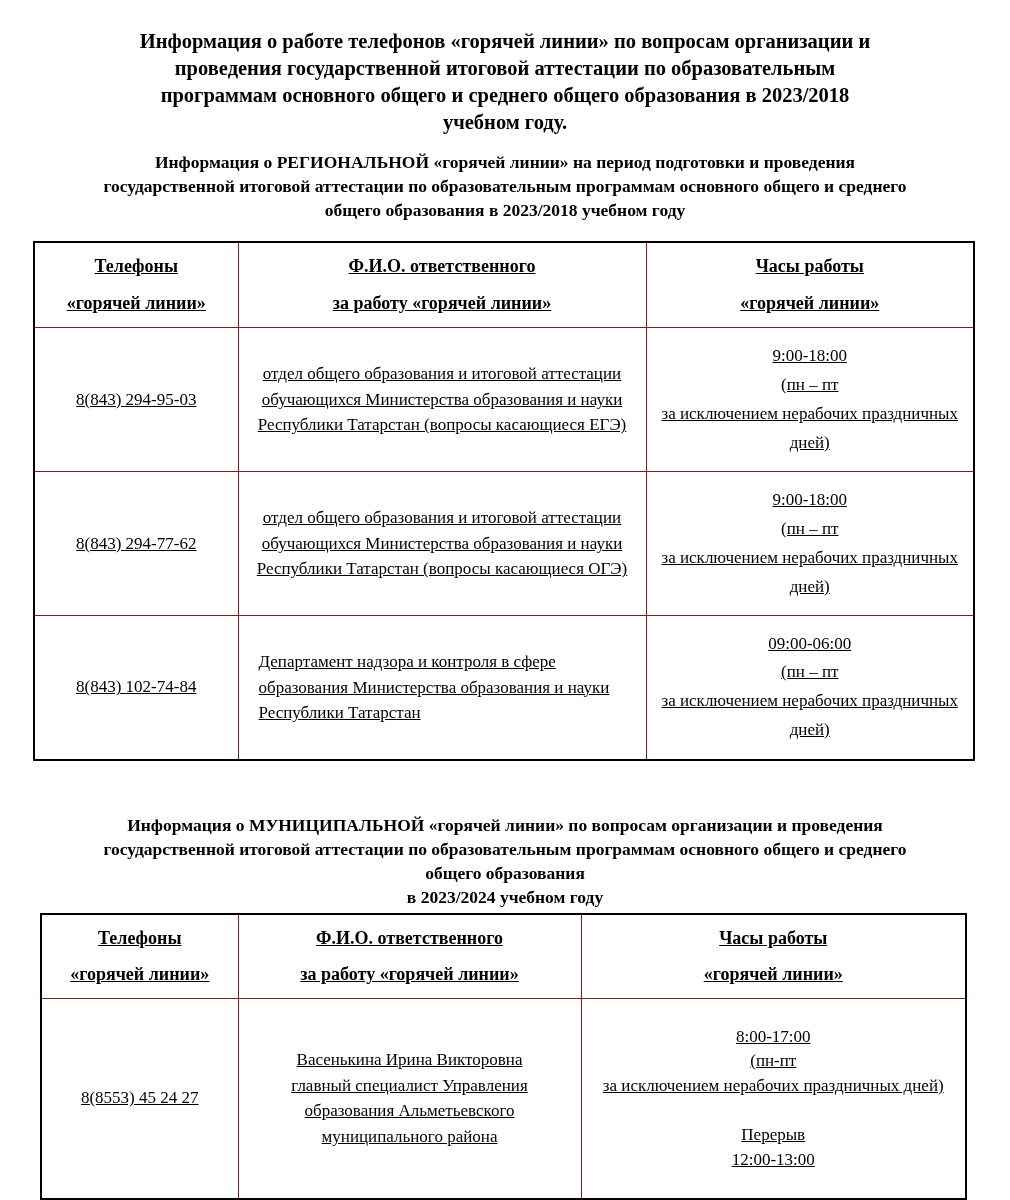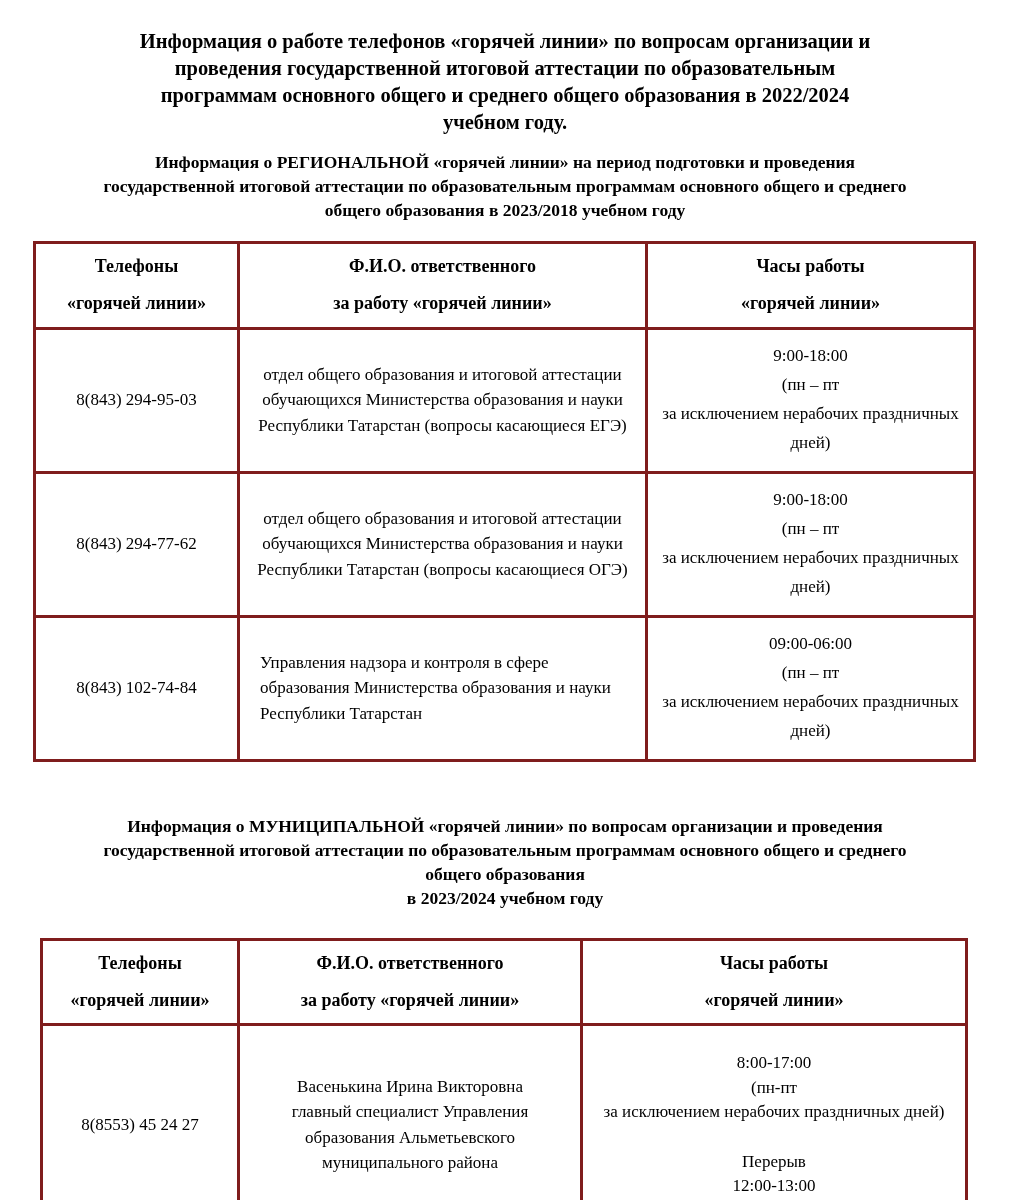--- a/index.html
+++ b/index.html
@@ -31,38 +31,39 @@
     font-weight: bold;
     text-align: center;
     line-height: 1.38;
     max-width: 810px;
     margin: 0 auto 18px auto;
     white-space: pre-line;
   }
   .municipal-heading {
     max-width: 830px;
     margin-top: 52px;
-    margin-bottom: 28px;
+    margin-bottom: 4px;
   }
   table.info-table {
     border-collapse: collapse;
     table-layout: fixed;
     margin: 0 auto;
     border: 2px solid #000;
   }
   table.regional-table { width: 940px; margin-left: 0; }
   table.municipal-table { width: 925px; margin-left: 7px; }
   .info-table th, .info-table td {
-    border: 3px solid #7f1d1d;
+    border: 1px solid #7f1d1d;
     text-align: center;
     vertical-align: middle;
     padding: 6px 14px;
     box-sizing: border-box;
     white-space: pre-line;
     font-size: 17px;
+    text-decoration: underline;
   }
   .info-table th {
     font-weight: bold;
     font-size: 18px;
     line-height: 2.05;
     padding: 4px 10px;
   }
   .regional-table thead tr { height: 86px; }
   .regional-table tbody tr { height: 144px; }
   .municipal-table thead tr { height: 84px; }
@@ -80,21 +81,21 @@
   .resp-cell.text-left { text-align: left; padding-left: 20px; padding-right: 18px; }
   .hours-cell { line-height: 1.7; }
   .municipal-table .hours-cell { line-height: 1.45; }
   .municipal-table .resp-cell  { line-height: 1.5; }
 </style>
 </head>
 <body>
 
 <div class="page">
 
-  <h1 class="main-title">Информация о работе телефонов «горячей линии» по вопросам организации и проведения государственной итоговой аттестации по образовательным программам основного общего и среднего общего образования в 2022/2024 учебном году.</h1>
+  <h1 class="main-title">Информация о работе телефонов «горячей линии» по вопросам организации и проведения государственной итоговой аттестации по образовательным программам основного общего и среднего общего образования в 2023/2018 учебном году.</h1>
 
   <h2 class="section-heading">Информация о РЕГИОНАЛЬНОЙ «горячей линии» на период подготовки и проведения государственной итоговой аттестации по образовательным программам основного общего и среднего общего образования в 2023/2018 учебном году</h2>
 
   <table class="info-table regional-table">
     <colgroup>
       <col class="col-phone">
       <col class="col-resp">
       <col class="col-hours">
     </colgroup>
     <thead>
@@ -117,21 +118,21 @@
       </tr>
       <tr>
         <td class="phone-cell">8(843) 294-77-62</td>
         <td class="resp-cell">отдел общего образования и итоговой аттестации обучающихся Министерства образования и науки Республики Татарстан (вопросы касающиеся ОГЭ)</td>
         <td class="hours-cell">9:00-18:00
 (пн – пт
 за исключением нерабочих праздничных дней)</td>
       </tr>
       <tr>
         <td class="phone-cell">8(843) 102-74-84</td>
-        <td class="resp-cell text-left">Управления надзора и контроля в сфере образования Министерства образования и науки Республики Татарстан</td>
+        <td class="resp-cell text-left">Департамент надзора и контроля в сфере образования Министерства образования и науки Республики Татарстан</td>
         <td class="hours-cell">09:00-06:00
 (пн – пт
 за исключением нерабочих праздничных дней)</td>
       </tr>
     </tbody>
   </table>
 
   <h2 class="section-heading municipal-heading">Информация о МУНИЦИПАЛЬНОЙ «горячей линии» по вопросам организации и проведения государственной итоговой аттестации по образовательным программам основного общего и среднего общего образования
 в 2023/2024 учебном году</h2>
 

